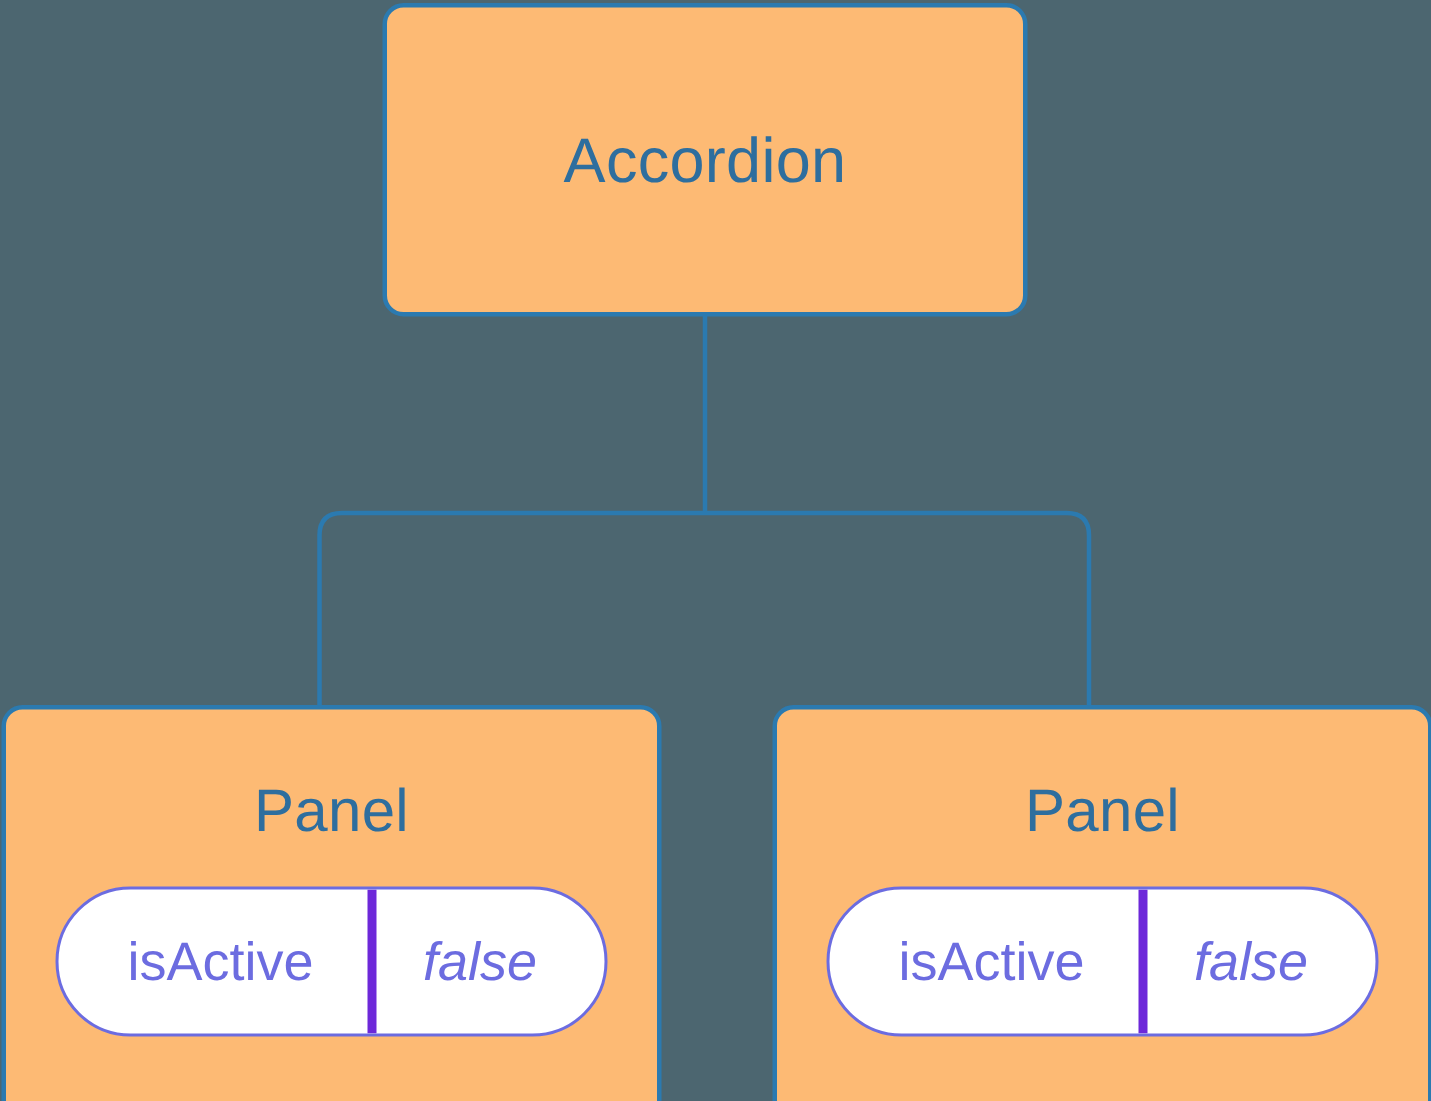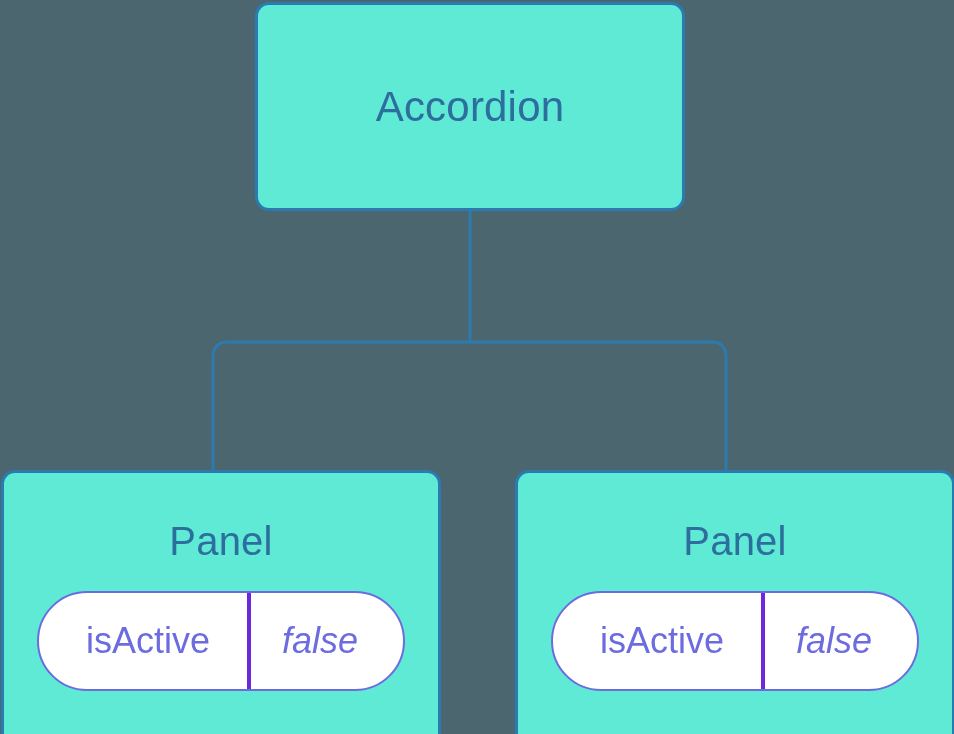--- a/index.html
+++ b/index.html
@@ -29,21 +29,21 @@
     top: 0;
     width: 954px;
     height: 734px;
     z-index: 1;
   }
 
   
   .node {
     position: absolute;
     z-index: 2;
-    background: #5eead4;
+    background: #fdba74;
     border: 3px solid #2b7ab0;
     border-radius: 14px;
     box-sizing: border-box;
     display: flex;
     flex-direction: column;
     align-items: center;
   }
 
   
   #node-accordion {
@@ -100,21 +100,21 @@
     color: #6c6ce0;
     font-size: 36px;
     line-height: 1;
     white-space: nowrap;
     user-select: none;
     box-sizing: border-box;
   }
   .prop-key {
     width: 212px;
     padding-left: 10px;
-    border-right: 4px solid #6d28d9;
+    border-right: 6px solid #6d28d9;
   }
   .prop-val {
     width: 152px;
     padding-right: 14px;
     font-style: italic;
   }
 </style>
 </head>
 <body>
 

